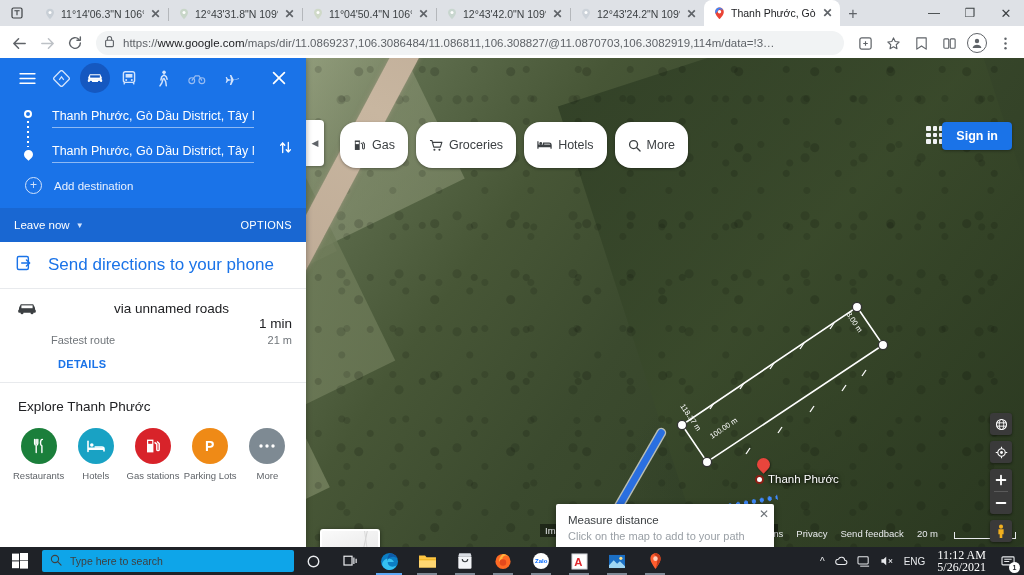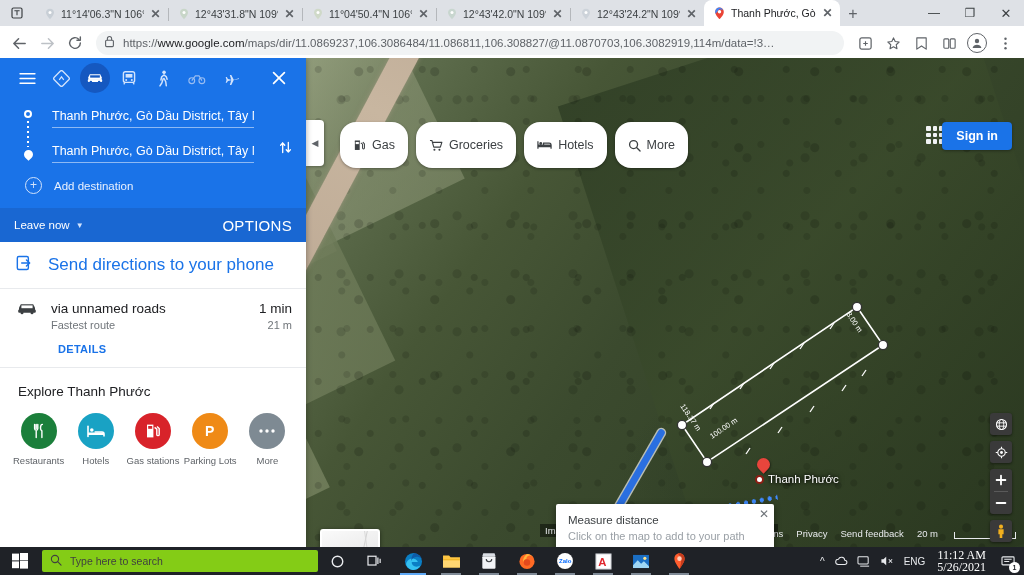--- a/index.html
+++ b/index.html
@@ -300,39 +300,39 @@
     color: #d2e3fc; font-size: 12px; line-height: 14px; text-align: center;
   }
   .add-label { color: #e8f0fe; font-size: 11.5px; }
 
   .dir-options {
     background: #1967d2; height: 34px; display: flex; align-items: center;
     padding: 0 14px; color: #fff;
   }
   .leave-now { font-size: 11.5px; display: flex; align-items: center; gap: 6px; }
   .caret-d { font-size: 8px; color: #d2e3fc; }
-  .options-lbl { margin-left: auto; font-size: 15px; letter-spacing: .3px; }
+  .options-lbl { margin-left: auto; font-size: 11px; letter-spacing: .3px; }
 
   .notice-row {
     display: flex; align-items: flex-start; gap: 13px; padding: 13px 12px 13px 16px;
     border-bottom: 1px solid #e8eaed;
   }
   .notice-txt { font-size: 11.5px; color: #3c4043; line-height: 15px; flex: 1 1 auto; }
   .notice-arrow { color: #5f6368; font-size: 13px; align-self: center; }
 
   .send-row {
     display: flex; align-items: center; gap: 13px; padding: 12px 12px 12px 16px;
     border-bottom: 1px solid #e8eaed;
   }
   .send-txt { font-size: 17px; color: #1a73e8; }
 
   .route-row { padding: 12px 14px 12px 16px; border-bottom: 1px solid #e8eaed; position: relative; }
   .route-main { display: flex; align-items: flex-start; gap: 13px; }
   .route-body { flex: 1 1 auto; }
-  .route-line1 { display: flex; align-items: center; }
+  .route-line1 { display: flex; align-items: center; flex-direction: column; }
   .route-title { font-size: 13.5px; color: #202124; }
   .route-time { margin-left: auto; font-size: 13.5px; color: #202124; }
   .route-line2 { display: flex; align-items: baseline; margin-top: 3px; }
   .route-sub { font-size: 11px; color: #70757a; }
   .route-dist { margin-left: auto; font-size: 11px; color: #70757a; }
   .route-details { font-size: 11px; color: #1a73e8; font-weight: bold; letter-spacing: .3px; margin: 12px 0 0 42px; }
 
   .explore { padding: 16px 0 0 0; }
   .explore-title { font-size: 13.5px; color: #202124; padding: 0 0 0 18px; }
   .explore-items { display: flex; padding: 14px 10px 0 10px; gap: 0; }
@@ -343,21 +343,21 @@
   }
   .ex-label { font-size: 9.5px; color: #5f6368; white-space: nowrap; }
 
   
   .taskbar {
     position: absolute; left: 0; bottom: 0; width: 1024px; height: 28px;
     background: #1f2227; display: flex; align-items: center;
   }
   .start-btn { width: 40px; height: 28px; display: flex; align-items: center; justify-content: center; }
   .tb-search {
-    width: 276px; height: 22px; background: #84cc16; border-radius: 2px; display: flex;
+    width: 252px; height: 22px; background: #0ea5e9; border-radius: 2px; display: flex;
     align-items: center; gap: 8px; padding: 0 8px; margin-left: 2px;
   }
   .tb-search-txt { font-size: 10.5px; color: #404040; }
   .tb-app { width: 38px; height: 28px; display: flex; align-items: center; justify-content: center; position: relative; }
   .tb-app.active::after {
     content: ""; position: absolute; bottom: 0; left: 6px; right: 6px; height: 2px; background: #5fa9f5;
   }
   .tb-app.open::after {
     content: ""; position: absolute; bottom: 0; left: 9px; right: 9px; height: 2px; background: #7f8a96;
   }

